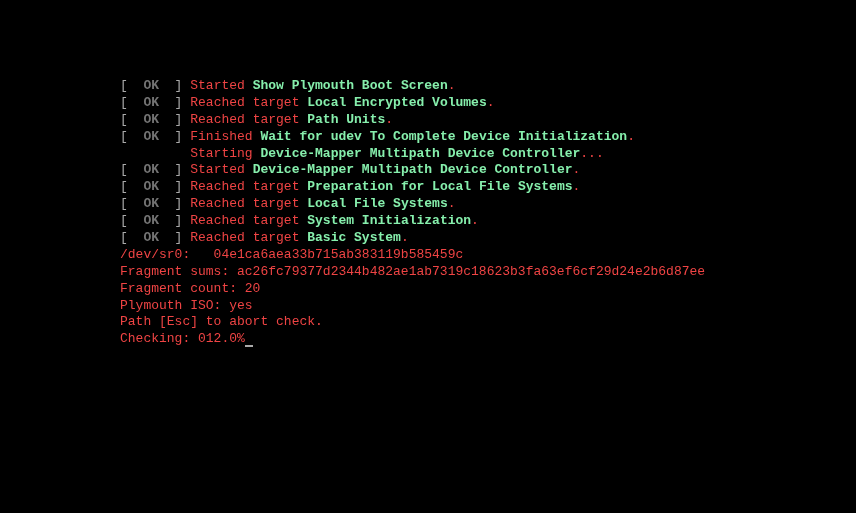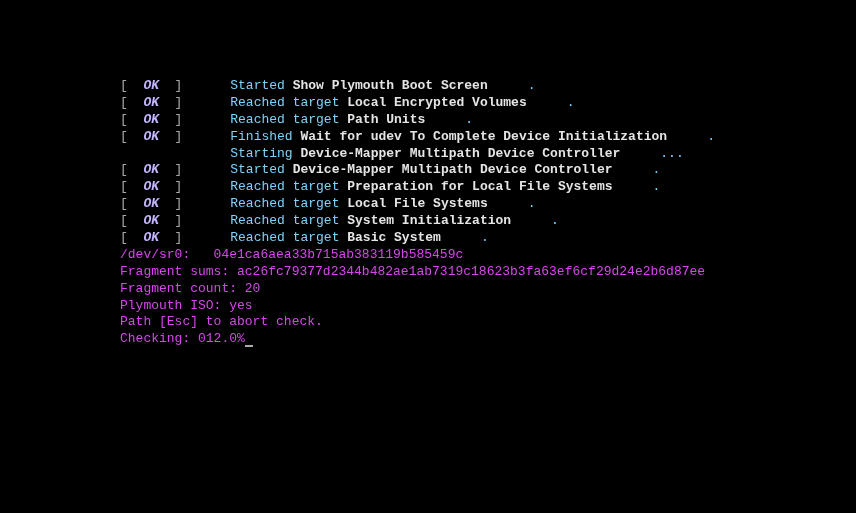--- a/index.html
+++ b/index.html
@@ -16,37 +16,35 @@
       line-height: 1.3;
       overflow: hidden;
       padding-top: 78px;
       padding-left: 120px;
     }
     .line {
       white-space: pre;
       color: #aaaaaa;
     }
     .ok {
-      color: #c4b5fd;
+      color: #737373;
       font-weight: bold;
-      font-style: italic;
     }
     .bracket {
       color: #aaaaaa;
     }
     .action {
-      color: #7dd3fc;
-      margin-left: 40px;
+      color: #ef4444;
     }
     .desc {
-      color: #e5e5e5;
+      color: #86efac;
       font-weight: bold;
     }
     .info {
-      color: #d946ef;
+      color: #ef4444;
       font-family: Liberation Mono, monospace;
     }
     .cursor {
       display: inline-block;
       width: 8px;
       height: 2px;
       background: #aaaaaa;
       vertical-align: bottom;
       margin-bottom: 1px;
     }

